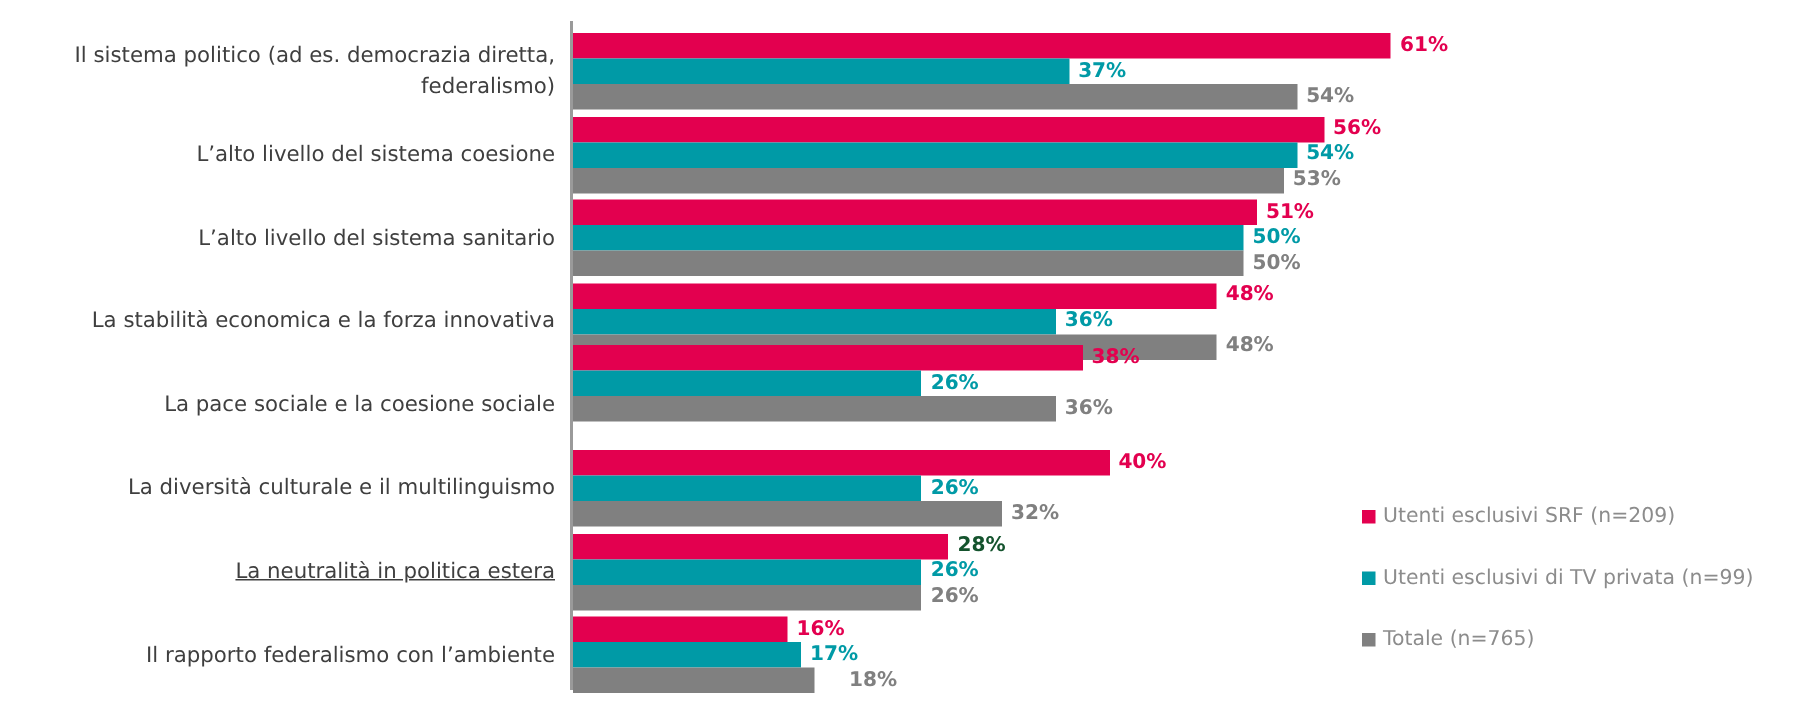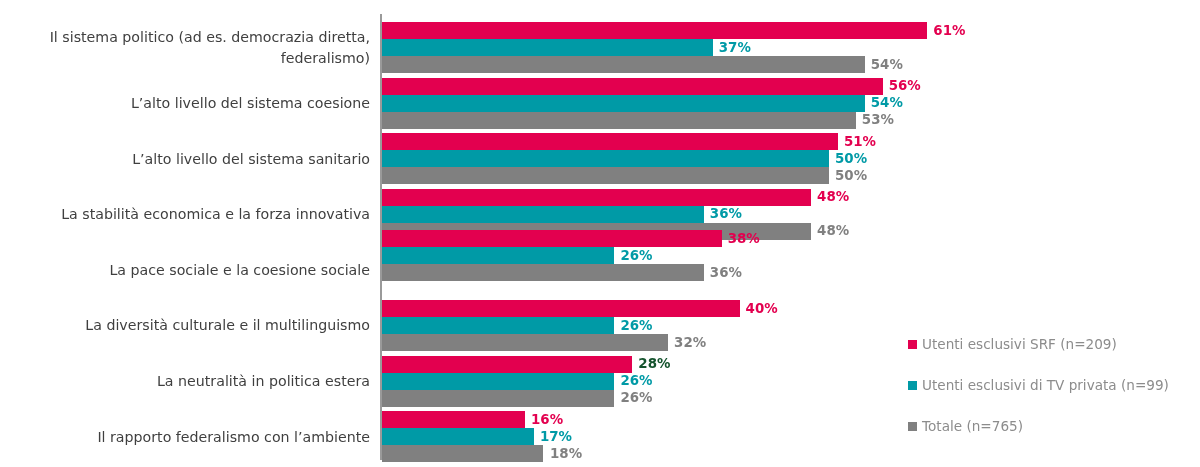--- a/index.html
+++ b/index.html
@@ -144,21 +144,21 @@
       <div class="cat-label" style="top: 230.4px; height: 51px;">
         <div>
           <span>La pace sociale e la coesione sociale</span>
         </div>
       </div>
       <div class="cat-label" style="top: 286px; height: 51px;">
         <div>
           <span>La diversità culturale e il multilinguismo</span>
         </div>
       </div>
-      <div class="cat-label" style="top: 341.6px; height: 51px;">
+      <div class="cat-label" style="top: 341.6px; height: 51px; text-decoration: underline;">
         <div>
           <span>La neutralità in politica estera</span>
         </div>
       </div>
       <div class="cat-label" style="top: 397.2px; height: 51px;">
         <div>
           <span>Il rapporto federalismo con l’ambiente</span>
         </div>
       </div>
     </div>
@@ -267,21 +267,21 @@
         <div class="bar-row" style="top: 0px;">
           <div class="bar" style="width: 143.04px; background: rgb(227, 0, 79);"></div>
           <div class="bar-value" style="left: 149.04px; color: rgb(227, 0, 79);">16%</div>
         </div>
         <div class="bar-row" style="top: 17px;">
           <div class="bar" style="width: 151.98px; background: rgb(0, 154, 166);"></div>
           <div class="bar-value" style="left: 157.98px; color: rgb(0, 154, 166);">17%</div>
         </div>
         <div class="bar-row" style="top: 34px;">
           <div class="bar" style="width: 160.92px; background: rgb(128, 128, 128);"></div>
-          <div class="bar-value" style="left: 168px; color: rgb(128, 128, 128);">18%</div>
+          <div class="bar-value" style="left: 184px; color: rgb(128, 128, 128);">18%</div>
         </div>
       </div>
     </div>
 
   <div id="legend">
       <div class="legend-item" style="top: 0px;">
         <span class="legend-swatch" style="background: rgb(227, 0, 79);"></span>
         <span class="legend-label">Utenti esclusivi SRF (n=209)</span>
       </div>
       <div class="legend-item" style="top: 41px;">

